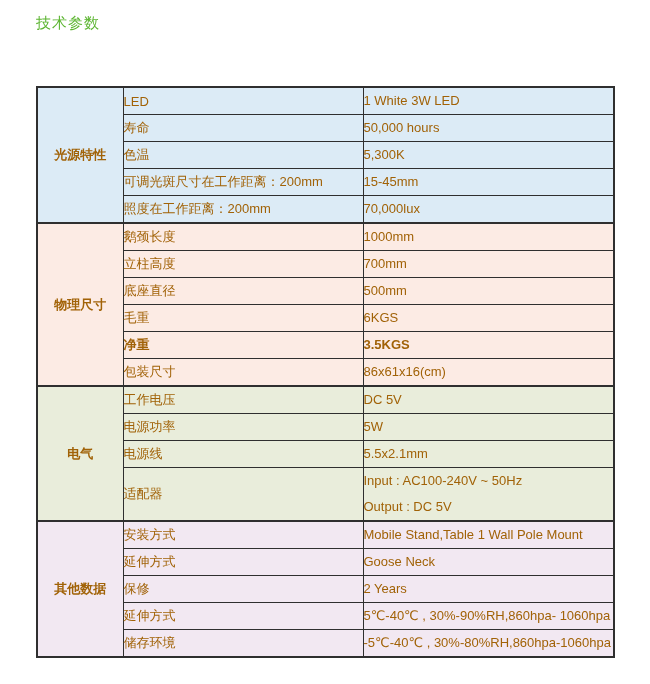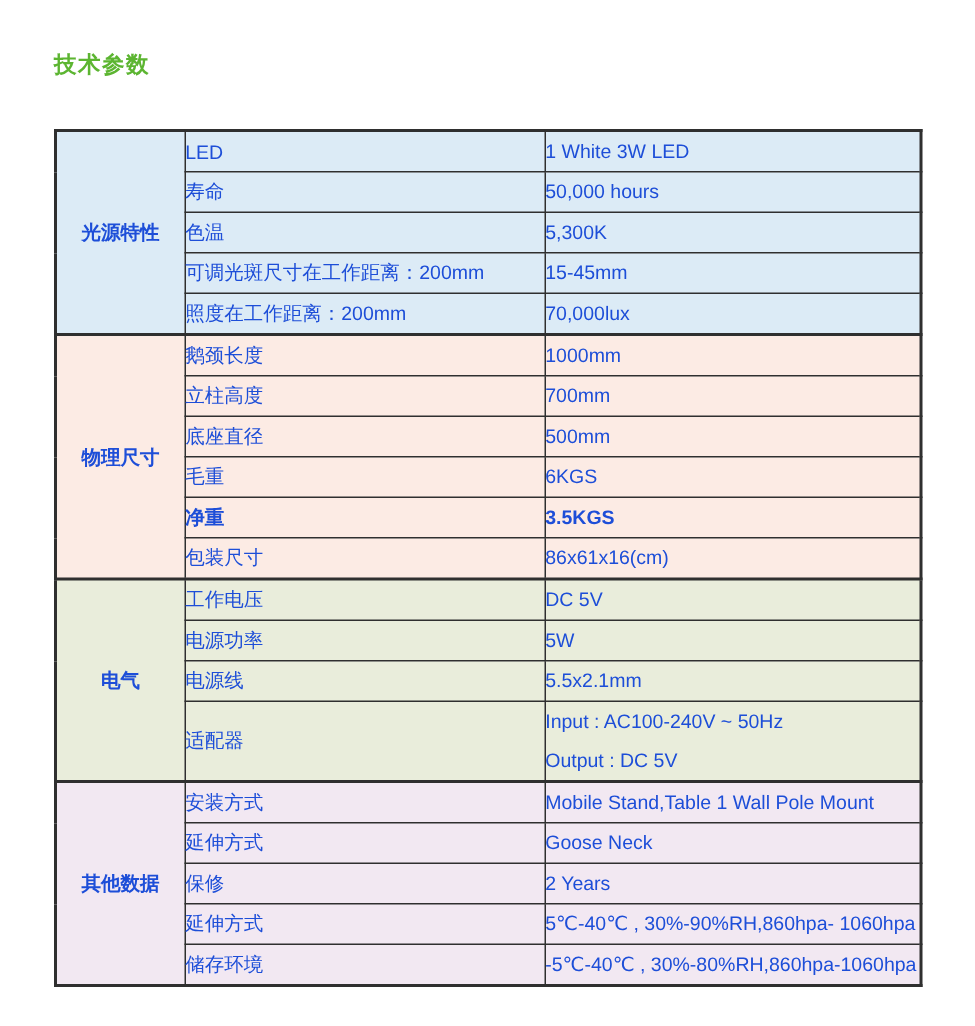--- a/index.html
+++ b/index.html
@@ -8,40 +8,40 @@
     position: relative;
     width: 650px;
     height: 684px;
     background: #ffffff;
     font-family: "Liberation Sans", "DejaVu Sans", sans-serif;
     overflow: hidden;
   }
   .page-title {
     position: absolute;
     left: 36px;
-    top: 34px;
+    top: 14px;
     font-size: 15px;
-    font-weight: bold;
+    font-weight: normal;
     letter-spacing: 1px;
     color: #5cb531;
   }
   table.spec {
     position: absolute;
     left: 36px;
     top: 86px;
     width: 577px;
     border-collapse: collapse;
     table-layout: fixed;
     border: 2px solid #2f2f2f;
   }
   table.spec tbody { border: 2px solid #2f2f2f; }
   table.spec td {
     border: 1.5px solid #2f2f2f;
     font-size: 13px;
-    color: #1d4ed8;
+    color: #a16207;
     height: 27px;
     padding: 0;
     vertical-align: middle;
   }
   td.cat {
     text-align: center;
     font-weight: bold;
     color: #2b2b2b;
   }
   td.lbl { padding-left: 12px; }

